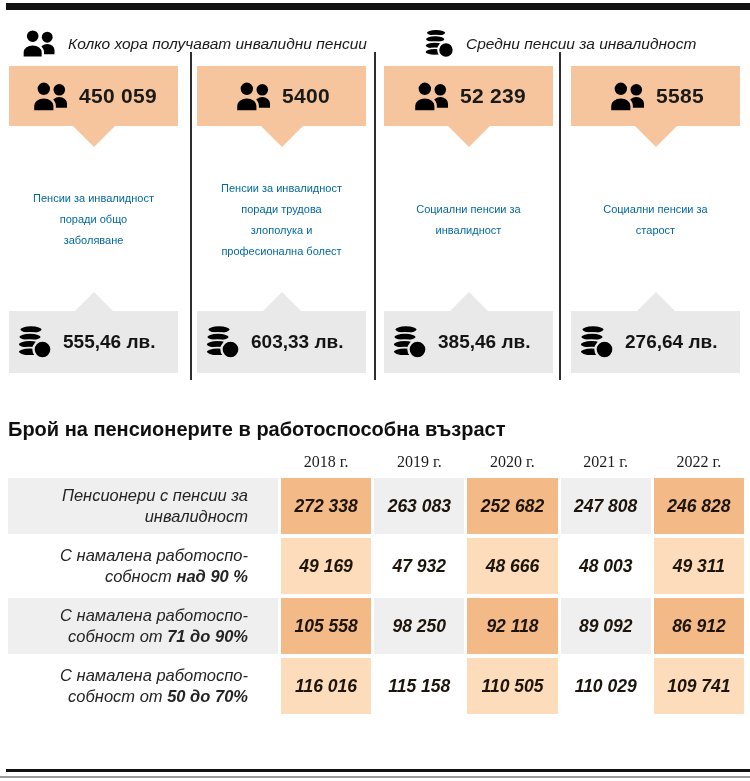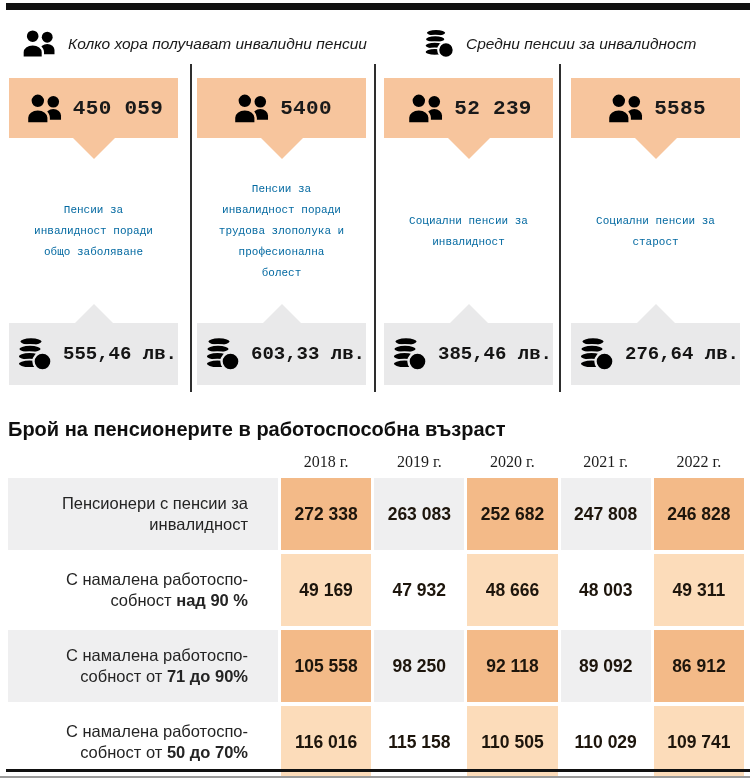--- a/index.html
+++ b/index.html
@@ -11,21 +11,21 @@
   .topbar { position:absolute; left:6px; right:0; top:3px; height:7px; background:#111; }
 
   
   .legend { position:absolute; top:24px; left:0; right:0; height:38px;font-style:italic; }
   .legend-item { position:absolute; display:flex; align-items:center; gap:11px;
     font-size:15.5px; color:#1a1a1a; --icon-bg:#ffffff; }
   .legend-item.l1 { left:20px; top:4px; }
   .legend-item.l2 { left:424px; top:4px; }
 
   
-  .cards { position:absolute; top:62px; left:0; width:750px; height:336px;font-family:Liberation Mono, monospace; }
+  .cards { position:absolute; top:50px; left:0; width:750px; height:336px; }
   .vdiv { position:absolute; top:2px; bottom:6px; width:2px; background:#2e2e2e; }
   .vdiv.d1 { left:190px; } .vdiv.d2 { left:374px; } .vdiv.d3 { left:559px; }
   .card { position:absolute; top:0; height:100%; width:187px;
     display:flex; flex-direction:column; }
   .card.c1 { left:0; } .card.c2 { left:188px; } .card.c3 { left:375px; } .card.c4 { left:562px; }
   .bubble { margin:16px 9px 0; height:60px; background:#f7c59d;
     display:flex; align-items:center; justify-content:center; gap:9px; --icon-bg:#f7c59d; }
   .bubble .count { font-size:21px; font-weight:bold; color:#1a1a1a; letter-spacing:.3px; }
   .tail-down { width:0; height:0; margin:0 auto;
     border-left:21px solid transparent; border-right:21px solid transparent;
@@ -40,21 +40,21 @@
     display:flex; align-items:center; gap:10px; padding-left:8px; }
   .money .amount { font-size:19px; font-weight:bold; color:#141414; white-space:nowrap; }
 
   
   .table-section { position:absolute; top:412px; left:8px; width:736px; }
   .table-title { font-size:20px; font-weight:bold; color:#0f0f0f; margin:4px 0 0; line-height:26px; }
   .t-head { display:grid; grid-template-columns:270px repeat(5,1fr); column-gap:3px;
     margin-top:8px; height:24px; align-items:center; }
   .t-head span { text-align:center; font-size:16px; color:#1c1c1c;font-family:Liberation Serif, serif; }
   .t-row { display:grid; grid-template-columns:270px repeat(5,1fr); column-gap:3px;
-    margin-top:4px; height:72px; }
+    margin-top:4px; height:56px;font-style:italic; }
   .lbl { display:flex; flex-direction:column; justify-content:center; align-items:flex-end;
     padding-right:30px; font-size:16.5px; line-height:21px; text-align:right; color:#242424; }
   .val { display:flex; align-items:center; justify-content:center;
     font-weight:bold; font-size:17.5px; color:#1d150c; }
   .t-row.dark .lbl,  .t-row.dark .val.even  { background:#efeff0; }
   .t-row.dark .val.odd   { background:#f3ba88; }
   .t-row.light .lbl, .t-row.light .val.even { background:#ffffff; }
   .t-row.light .val.odd  { background:#fcdcba; }
 
   .bottom-line1 { position:absolute; top:769px; left:6px; right:0; height:3px; background:#111; }

